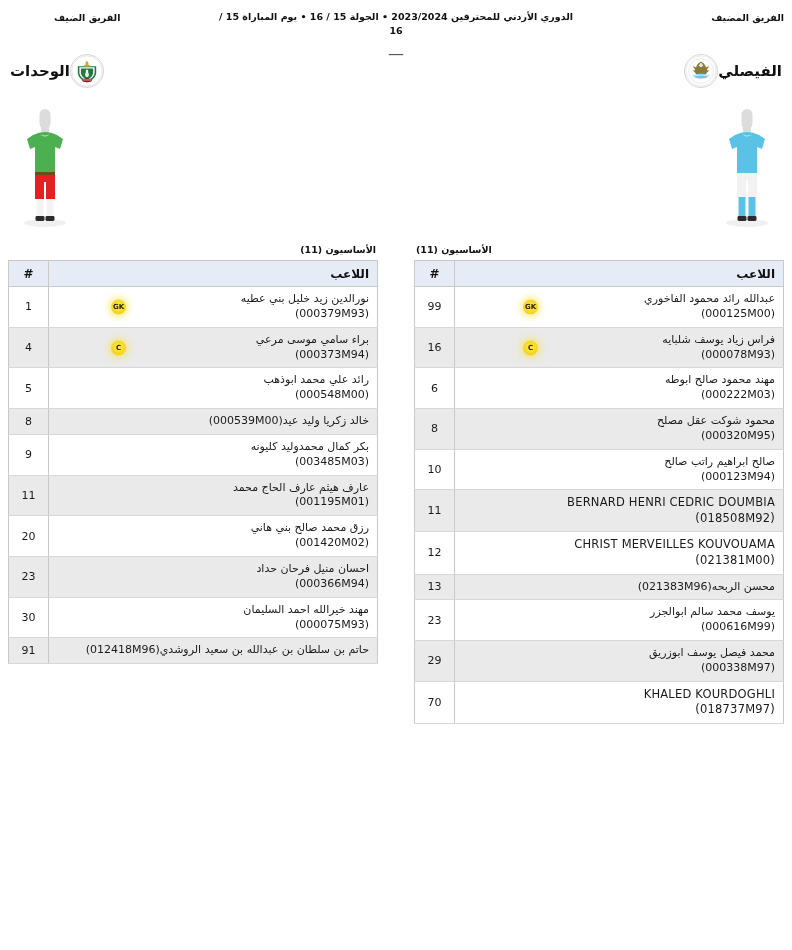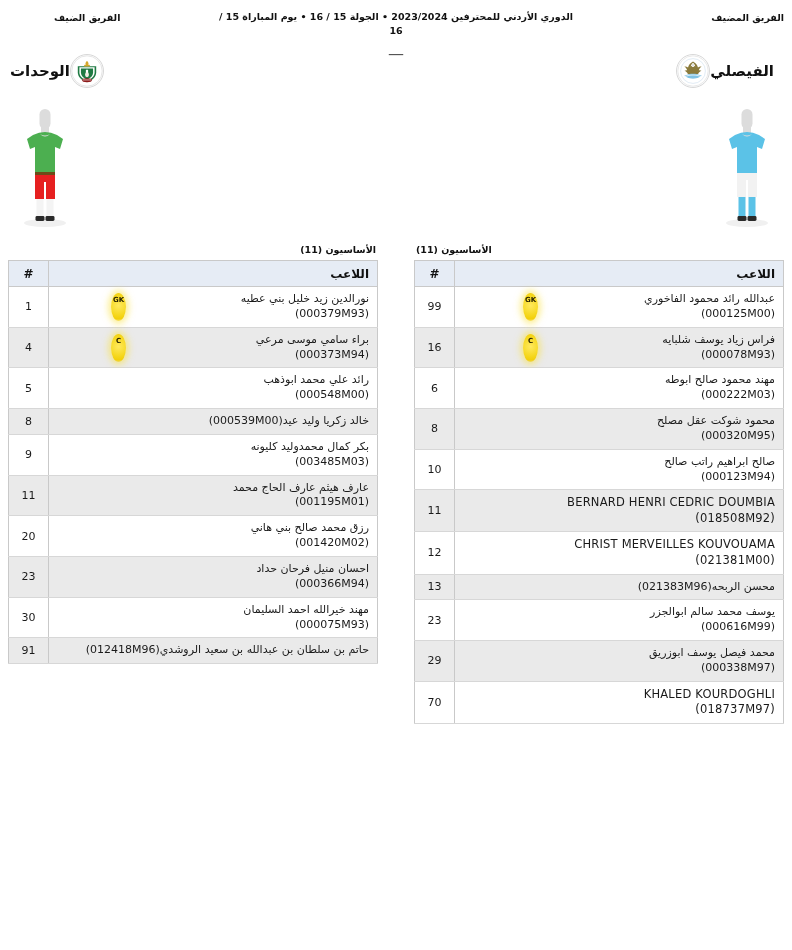--- a/index.html
+++ b/index.html
@@ -58,21 +58,21 @@
     letter-spacing: 0;
     line-height: 1;
   }
 
   .team-block {
     position: absolute;
     top: 54px;
     display: flex;
     align-items: center;
   }
-  .team-block.home { right: 18px; flex-direction: row-reverse; text-align: center; }
+  .team-block.home { right: 10px; flex-direction: row-reverse; text-align: center; }
   .team-block.away { left: 10px; flex-direction: row; }
   .team-name {
     font-size: 15px;
     font-weight: bold;
     color: #111;
     white-space: nowrap;
   }
 
   
   .crest {
@@ -166,21 +166,21 @@
     text-align: right;
     font-size: 11.5px;
     letter-spacing: .2px;
   }
   .pname { display: inline; }
 
   .badge {
     position: absolute;
     top: 50%;
     transform: translateY(-50%);
-    width: 15px; height: 28px;
+    width: 15px; height: 15px;
     border-radius: 50%;
     background: radial-gradient(circle at 50% 45%, #ffe95e 0%, #f6d81f 55%, #f2cf0a 78%, rgba(246,216,31,0.25) 100%);
     box-shadow: 0 0 6px 3px rgba(250,225,70,0.55);
     color: #2b2400;
     font-size: 7px;
     font-weight: bold;
     line-height: 15px;
     text-align: center;
     direction: ltr;
     letter-spacing: -0.2px;

